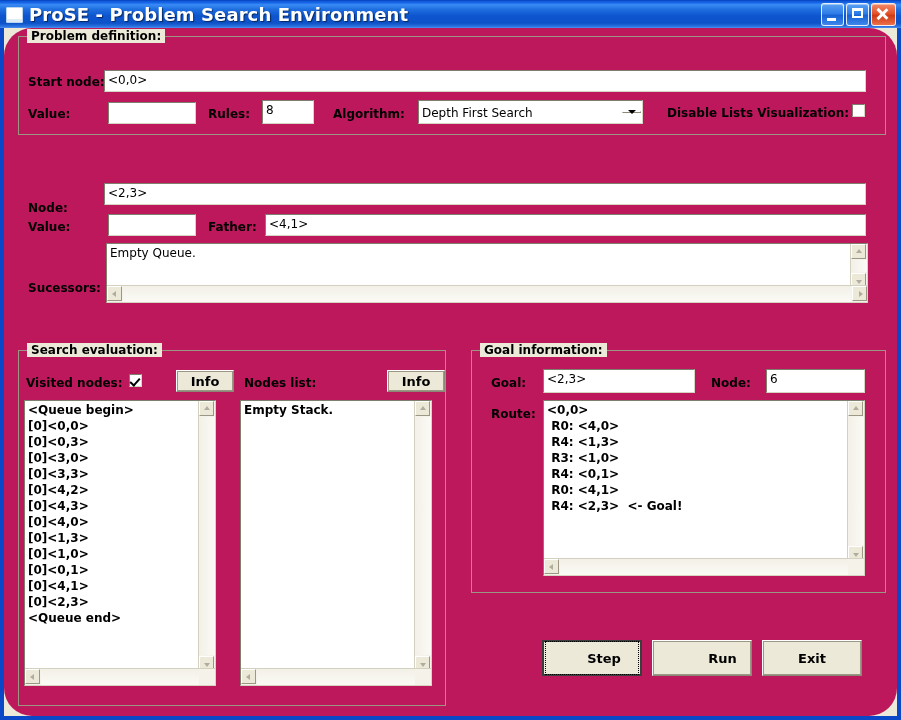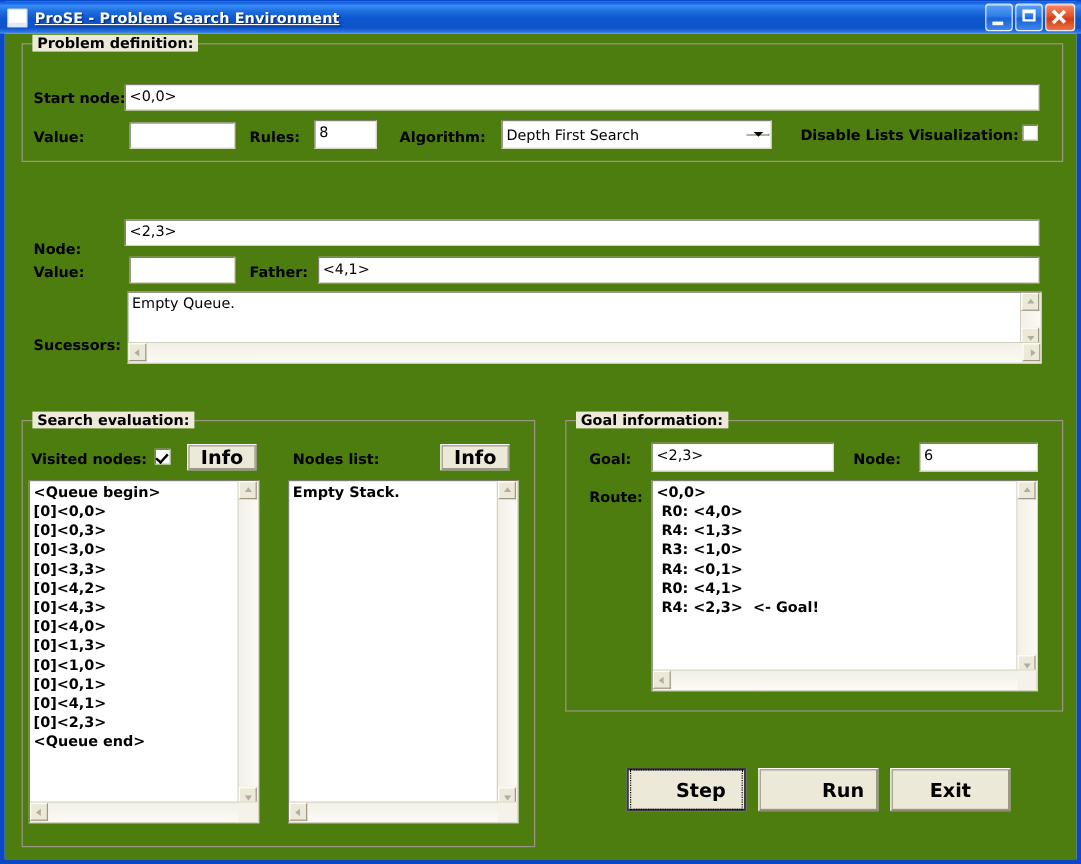--- a/index.html
+++ b/index.html
@@ -53,27 +53,26 @@
     width: 15px; height: 14px;
     background: #ffffff;
     border: 1px solid #b9d4ef;
     border-radius: 1px;
     flex: 0 0 auto;
     margin-right: 6px;
     box-shadow: inset 0 -3px 0 #dfeaf7;
   }
   #title-text {
     color: #ffffff;
-    font-size: 12px;
+    font-size: 18px;
     font-weight: bold;
     letter-spacing: 0.1px;
     text-shadow: 1px 1px 1px rgba(0,0,0,0.55);
     white-space: nowrap;
     flex: 1 1 auto;
-    text-decoration: underline;
   }
   .tb-btns { display: flex; gap: 2px; margin-right: 2px; }
   .tb-btn {
     width: 21px; height: 21px;
     border: 1px solid rgba(255,255,255,0.85);
     border-radius: 3px;
     position: relative;
     cursor: default;
     background: linear-gradient(to bottom, #5aa0f2 0%, #2f7de8 45%, #1862d4 55%, #3d86ec 100%);
     box-shadow: inset 0 1px 0 rgba(255,255,255,0.4);
@@ -102,21 +101,22 @@
   }
   .glyph-close::before { transform: rotate(45deg); }
   .glyph-close::after  { transform: rotate(-45deg); }
 
   
   #client {
     position: absolute;
     left: 0; top: 28px;
     width: 893px;
     height: 688px;
-    background: #4d7c0f;
+    background: #be185d;
+    border-radius: 28px;
   }
 
   
   .group {
     position: absolute;
     border: 1px solid #9b9784;
     background: transparent;
   }
   .group > .legend {
     position: absolute;
@@ -213,28 +213,29 @@
 
   
   .btn {
     position: absolute;
     box-sizing: border-box;
     background: #ece9d8;
     border: 1px solid;
     border-color: #ffffff #8b8878 #8b8878 #ffffff;
     outline: 1px solid #9b9784;
     outline-offset: -2px;
-    font-size: 16px;
+    font-size: 13px;
     font-weight: bold;
     color: #000000;
     display: flex;
     align-items: center;
     justify-content: center;
     cursor: default;
     font-family: "DejaVu Sans", "Liberation Sans", sans-serif;
+    margin-left: 20px;
   }
   .btn.default {
     border: 2px solid #3c3c3c;
     outline: none;
   }
   .btn.default .inner {
     border: 1px dotted #000000;
     width: 100%;
     height: 100%;
     display: flex;

